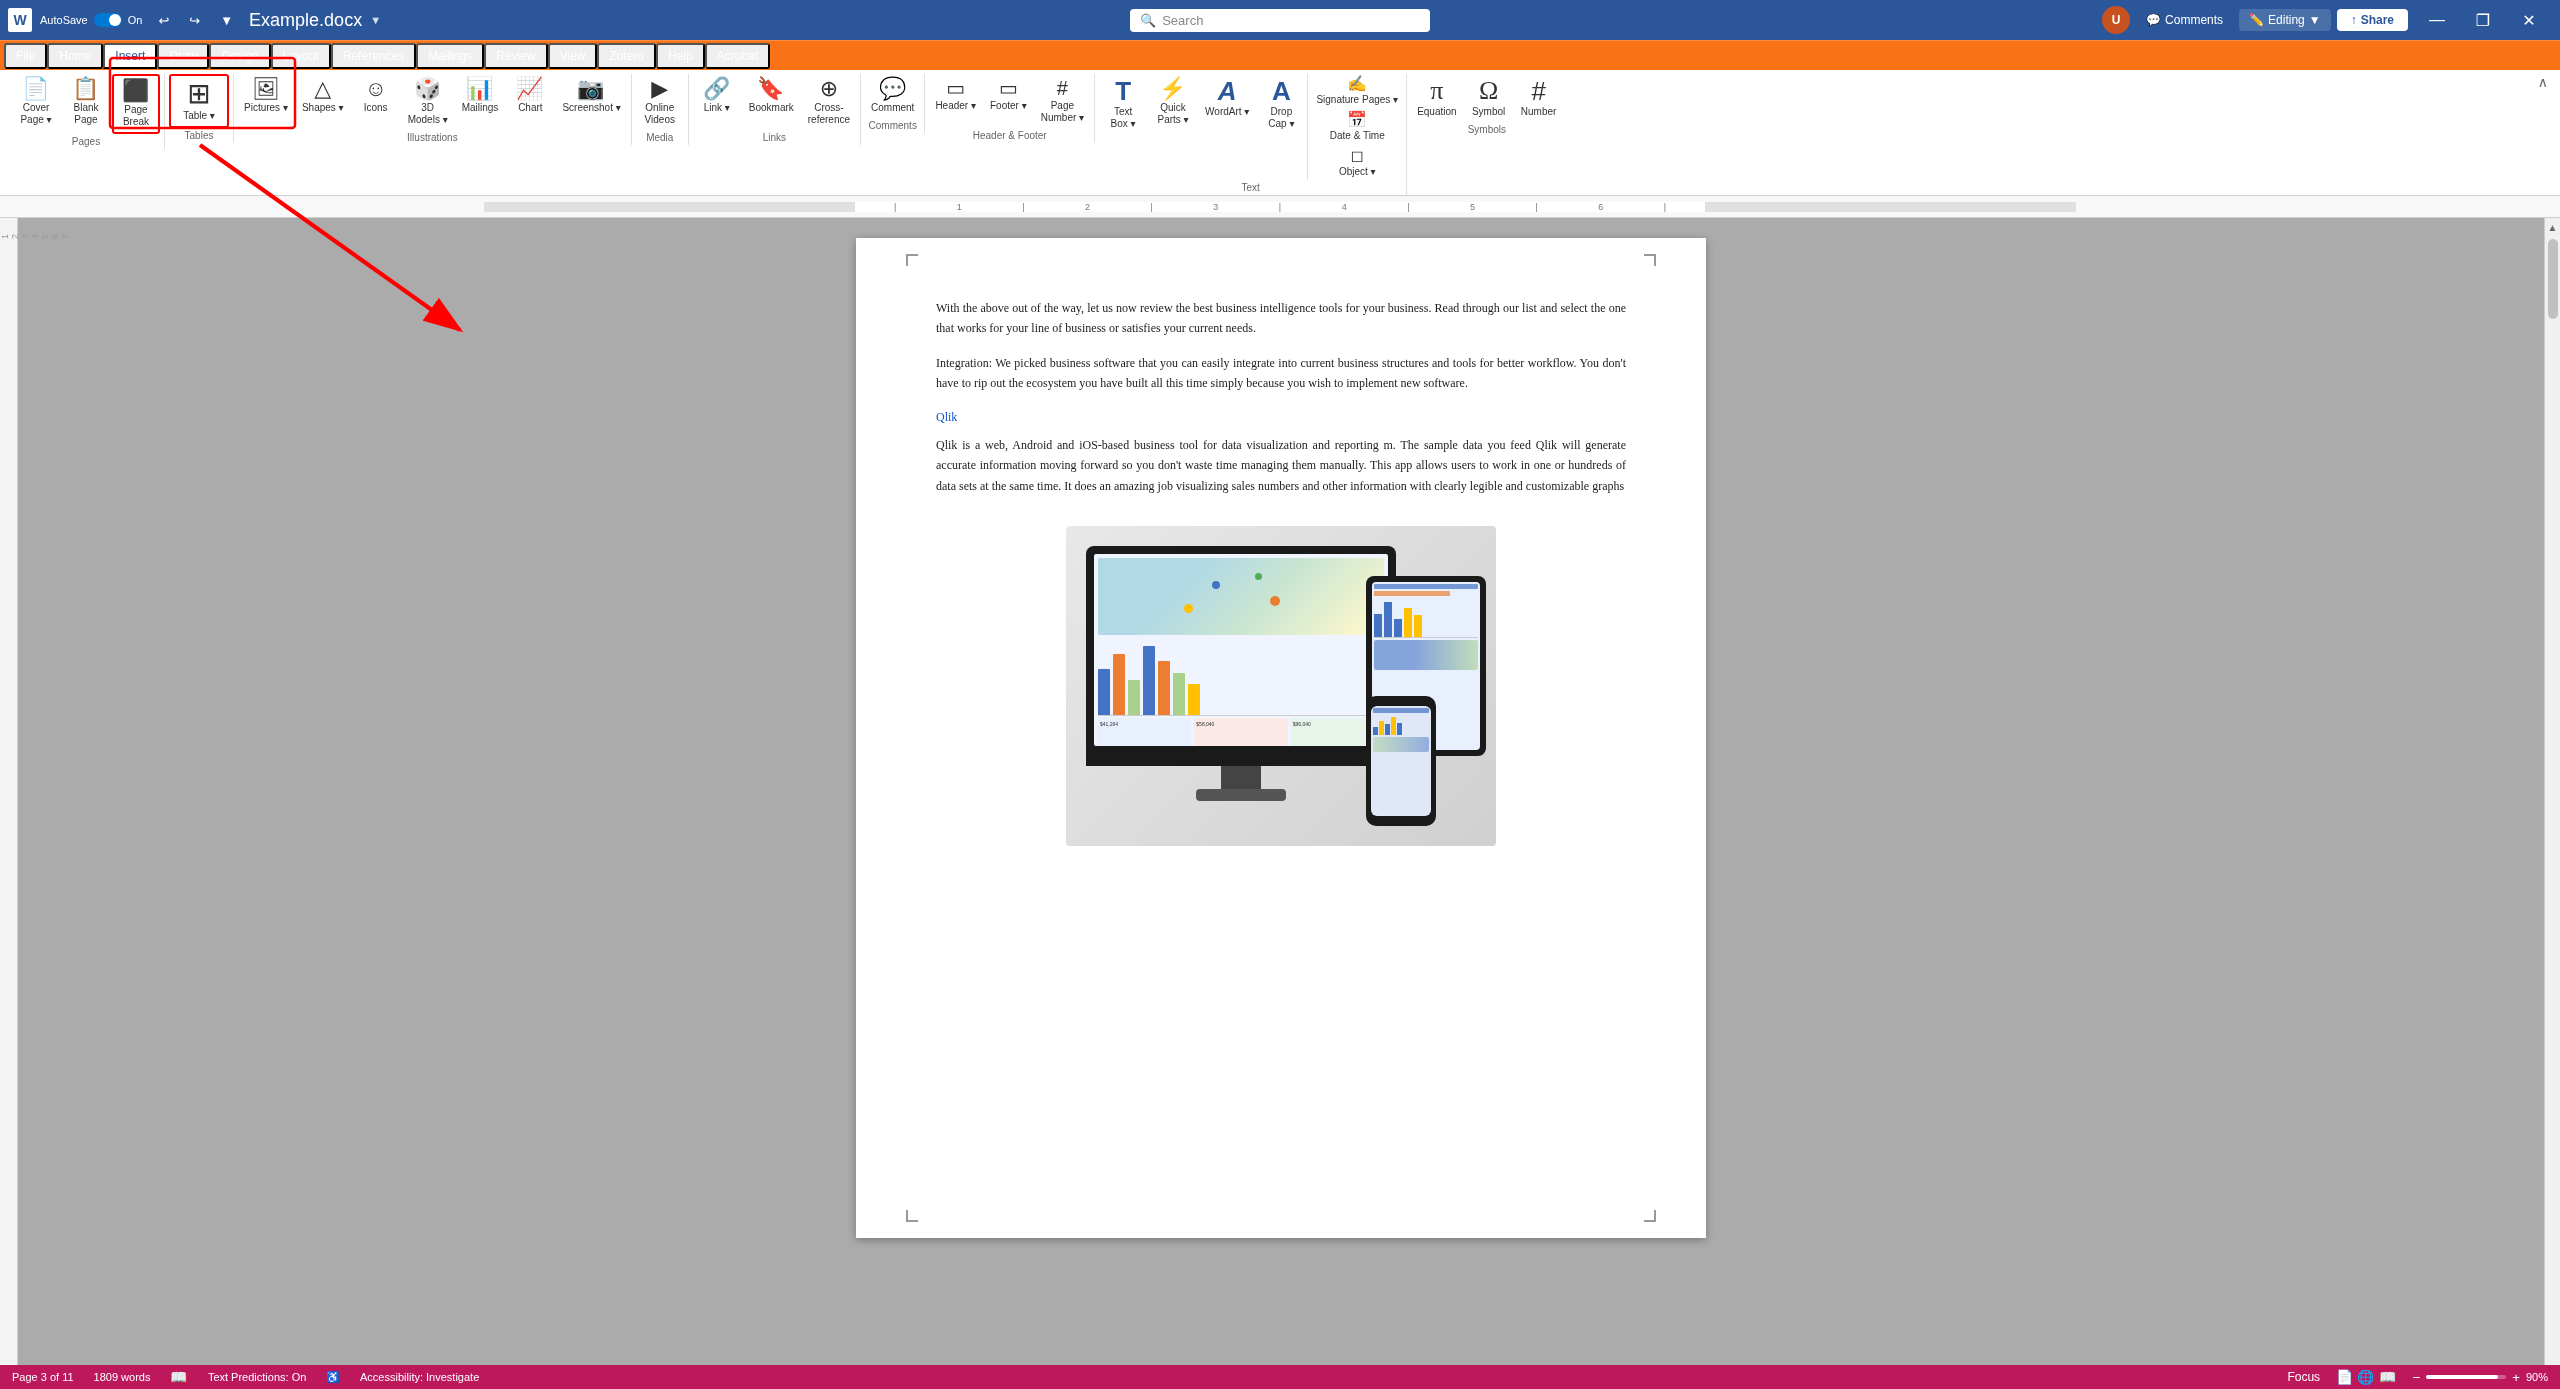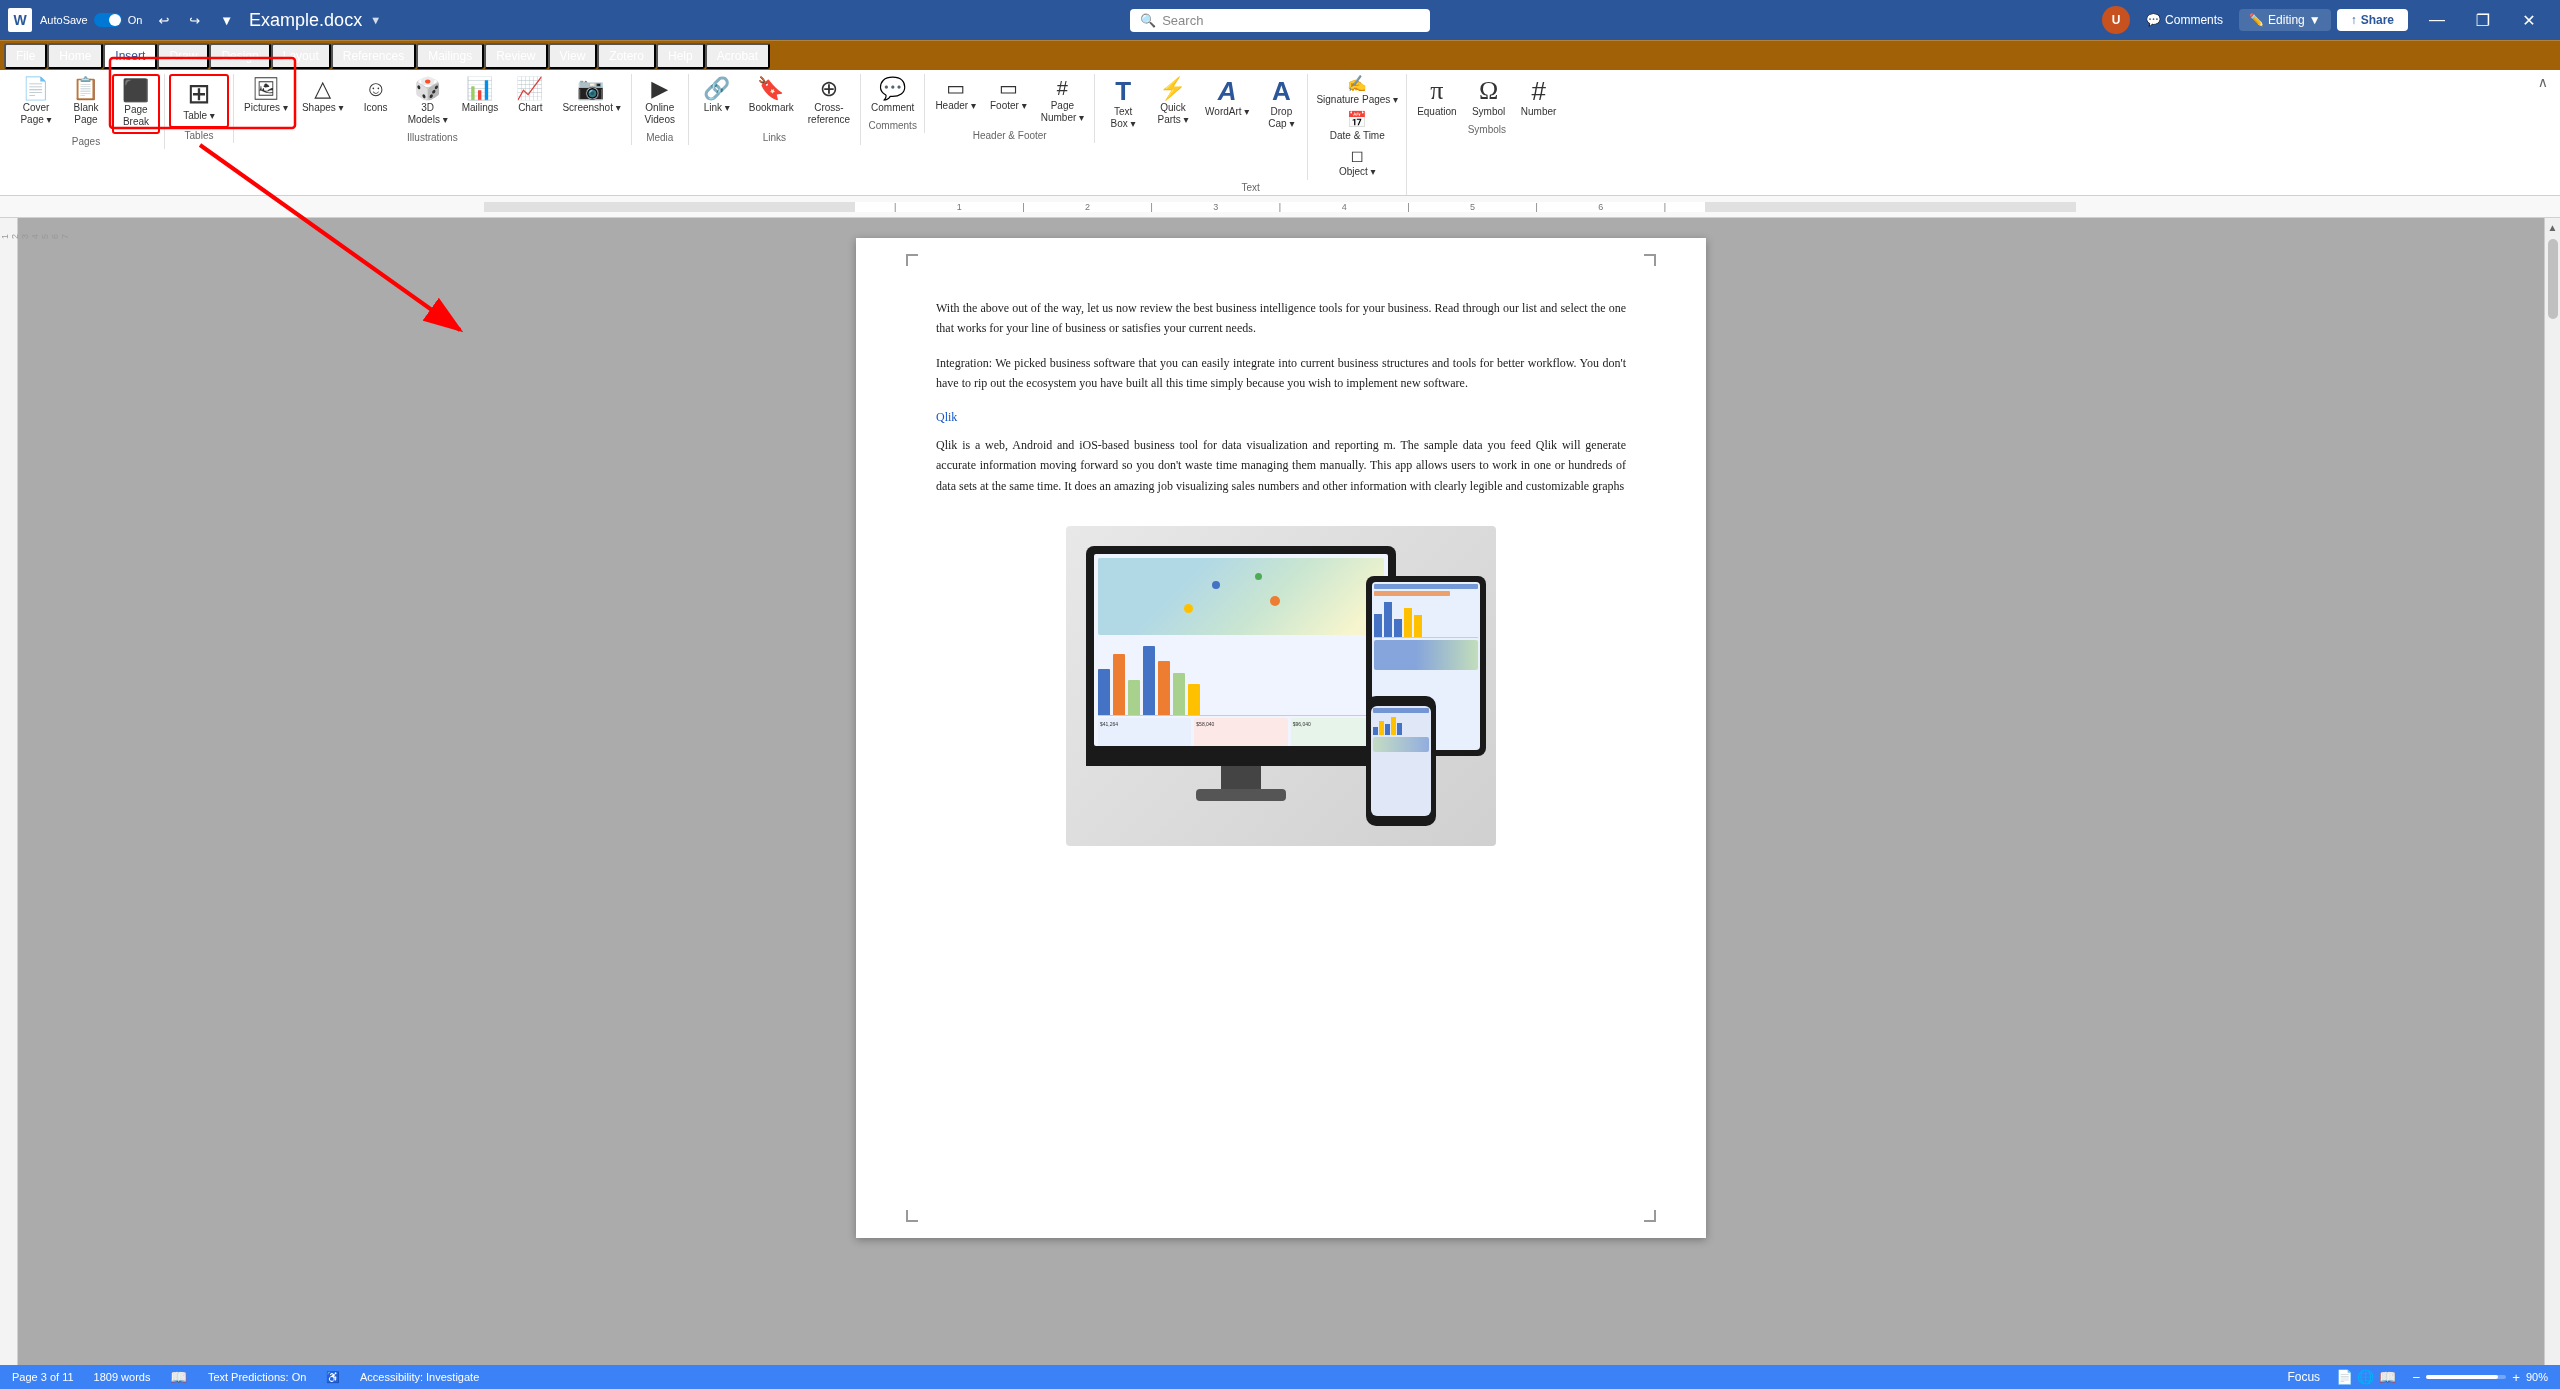--- a/index.html
+++ b/index.html
@@ -22,21 +22,21 @@
     .titlebar-btn { background: transparent; border: none; color: white; cursor: pointer; padding: 4px 8px; font-size: 13px; border-radius: 3px; }
     .window-controls { display: flex; gap: 0; }
     .win-btn { background: transparent; border: none; color: white; width: 46px; height: 30px; cursor: pointer; font-size: 16px; display: flex; align-items: center; justify-content: center; }
     .share-btn { background: white; color: #2b579a; border: none; border-radius: 4px; padding: 4px 14px; font-size: 12px; font-weight: 600; cursor: pointer; display: flex; align-items: center; gap: 4px; }
     .editing-btn { background: rgba(255,255,255,0.15); border: none; border-radius: 4px; padding: 4px 10px; font-size: 12px; color: white; cursor: pointer; display: flex; align-items: center; gap: 4px; }
     .comments-btn { background: transparent; border: none; color: white; padding: 4px 10px; font-size: 12px; cursor: pointer; display: flex; align-items: center; gap: 4px; }
     .avatar { width: 28px; height: 28px; border-radius: 50%; background: #c7511f; display: flex; align-items: center; justify-content: center; font-size: 12px; color: white; font-weight: bold; }
 
     
     .menubar {
-      display: flex; align-items: center; background: #a16207; height: 30px; padding: 0 4px;
+      display: flex; align-items: center; background: #f97316; height: 30px; padding: 0 4px;
       color: white; font-size: 12px; border-top: 1px solid rgba(255,255,255,0.2);
     }
     .menu-item { padding: 4px 10px; cursor: pointer; border-radius: 3px; font-size: 12px; color: white; }
     .menu-item.active { background: white; color: #2b579a; border-radius: 3px 3px 0 0; }
 
     
     .ribbon {
       background: white; border-bottom: 1px solid #d0d0d0; display: flex; flex-direction: column;
       padding: 4px 0 0 0;
     }
@@ -59,21 +59,21 @@
     .doc-page { background: white; width: 850px; min-height: 1000px; box-shadow: 0 2px 8px rgba(0,0,0,0.3); padding: 60px 80px; font-size: 12px; line-height: 1.6; color: #222; position: relative; margin-bottom: 20px; }
 
     .doc-text { font-size: 12px; line-height: 1.7; color: #222; text-align: justify; margin-bottom: 14px; font-family: 'Times New Roman', Times, serif; }
     .doc-link { color: #1155cc; text-decoration: none; cursor: pointer; font-family: 'Times New Roman', Times, serif; font-size: 12px; }
     .doc-image { display: flex; justify-content: center; margin: 30px 0; }
 
     
     .arrow-overlay { position: absolute; top: 0; left: 0; pointer-events: none; z-index: 100; }
 
     
-    .statusbar { height: 24px; background: #3b82f6; display: flex; align-items: center; padding: 0 12px; gap: 20px; color: white; font-size: 11px; position: absolute; bottom: 0; left: 0; right: 0; }
+    .statusbar { height: 24px; background: #be185d; display: flex; align-items: center; padding: 0 12px; gap: 20px; color: white; font-size: 11px; position: absolute; bottom: 0; left: 0; right: 0; }
     .status-right { margin-left: auto; display: flex; align-items: center; gap: 16px; }
 
     
     .device-image { width: 430px; height: 320px; background: linear-gradient(135deg, #e8e8e8 0%, #d0d0d0 100%); border-radius: 4px; display: flex; align-items: center; justify-content: center; position: relative; overflow: hidden; }
     .monitor { position: absolute; left: 20px; top: 20px; width: 310px; height: 220px; background: #1a1a1a; border-radius: 8px 8px 0 0; }
     .monitor-screen { position: absolute; left: 8px; top: 8px; right: 8px; bottom: 20px; background: #f0f4ff; border-radius: 2px; overflow: hidden; }
     .tablet { position: absolute; right: 10px; top: 50px; width: 120px; height: 180px; background: #1a1a1a; border-radius: 8px; }
     .tablet-screen { position: absolute; left: 6px; top: 6px; right: 6px; bottom: 6px; background: #e8f0fe; border-radius: 4px; }
     .phone { position: absolute; right: 60px; bottom: 20px; width: 70px; height: 130px; background: #1a1a1a; border-radius: 10px; z-index: 10; }
     .phone-screen { position: absolute; left: 5px; top: 10px; right: 5px; bottom: 10px; background: #e0e8f8; border-radius: 6px; }

